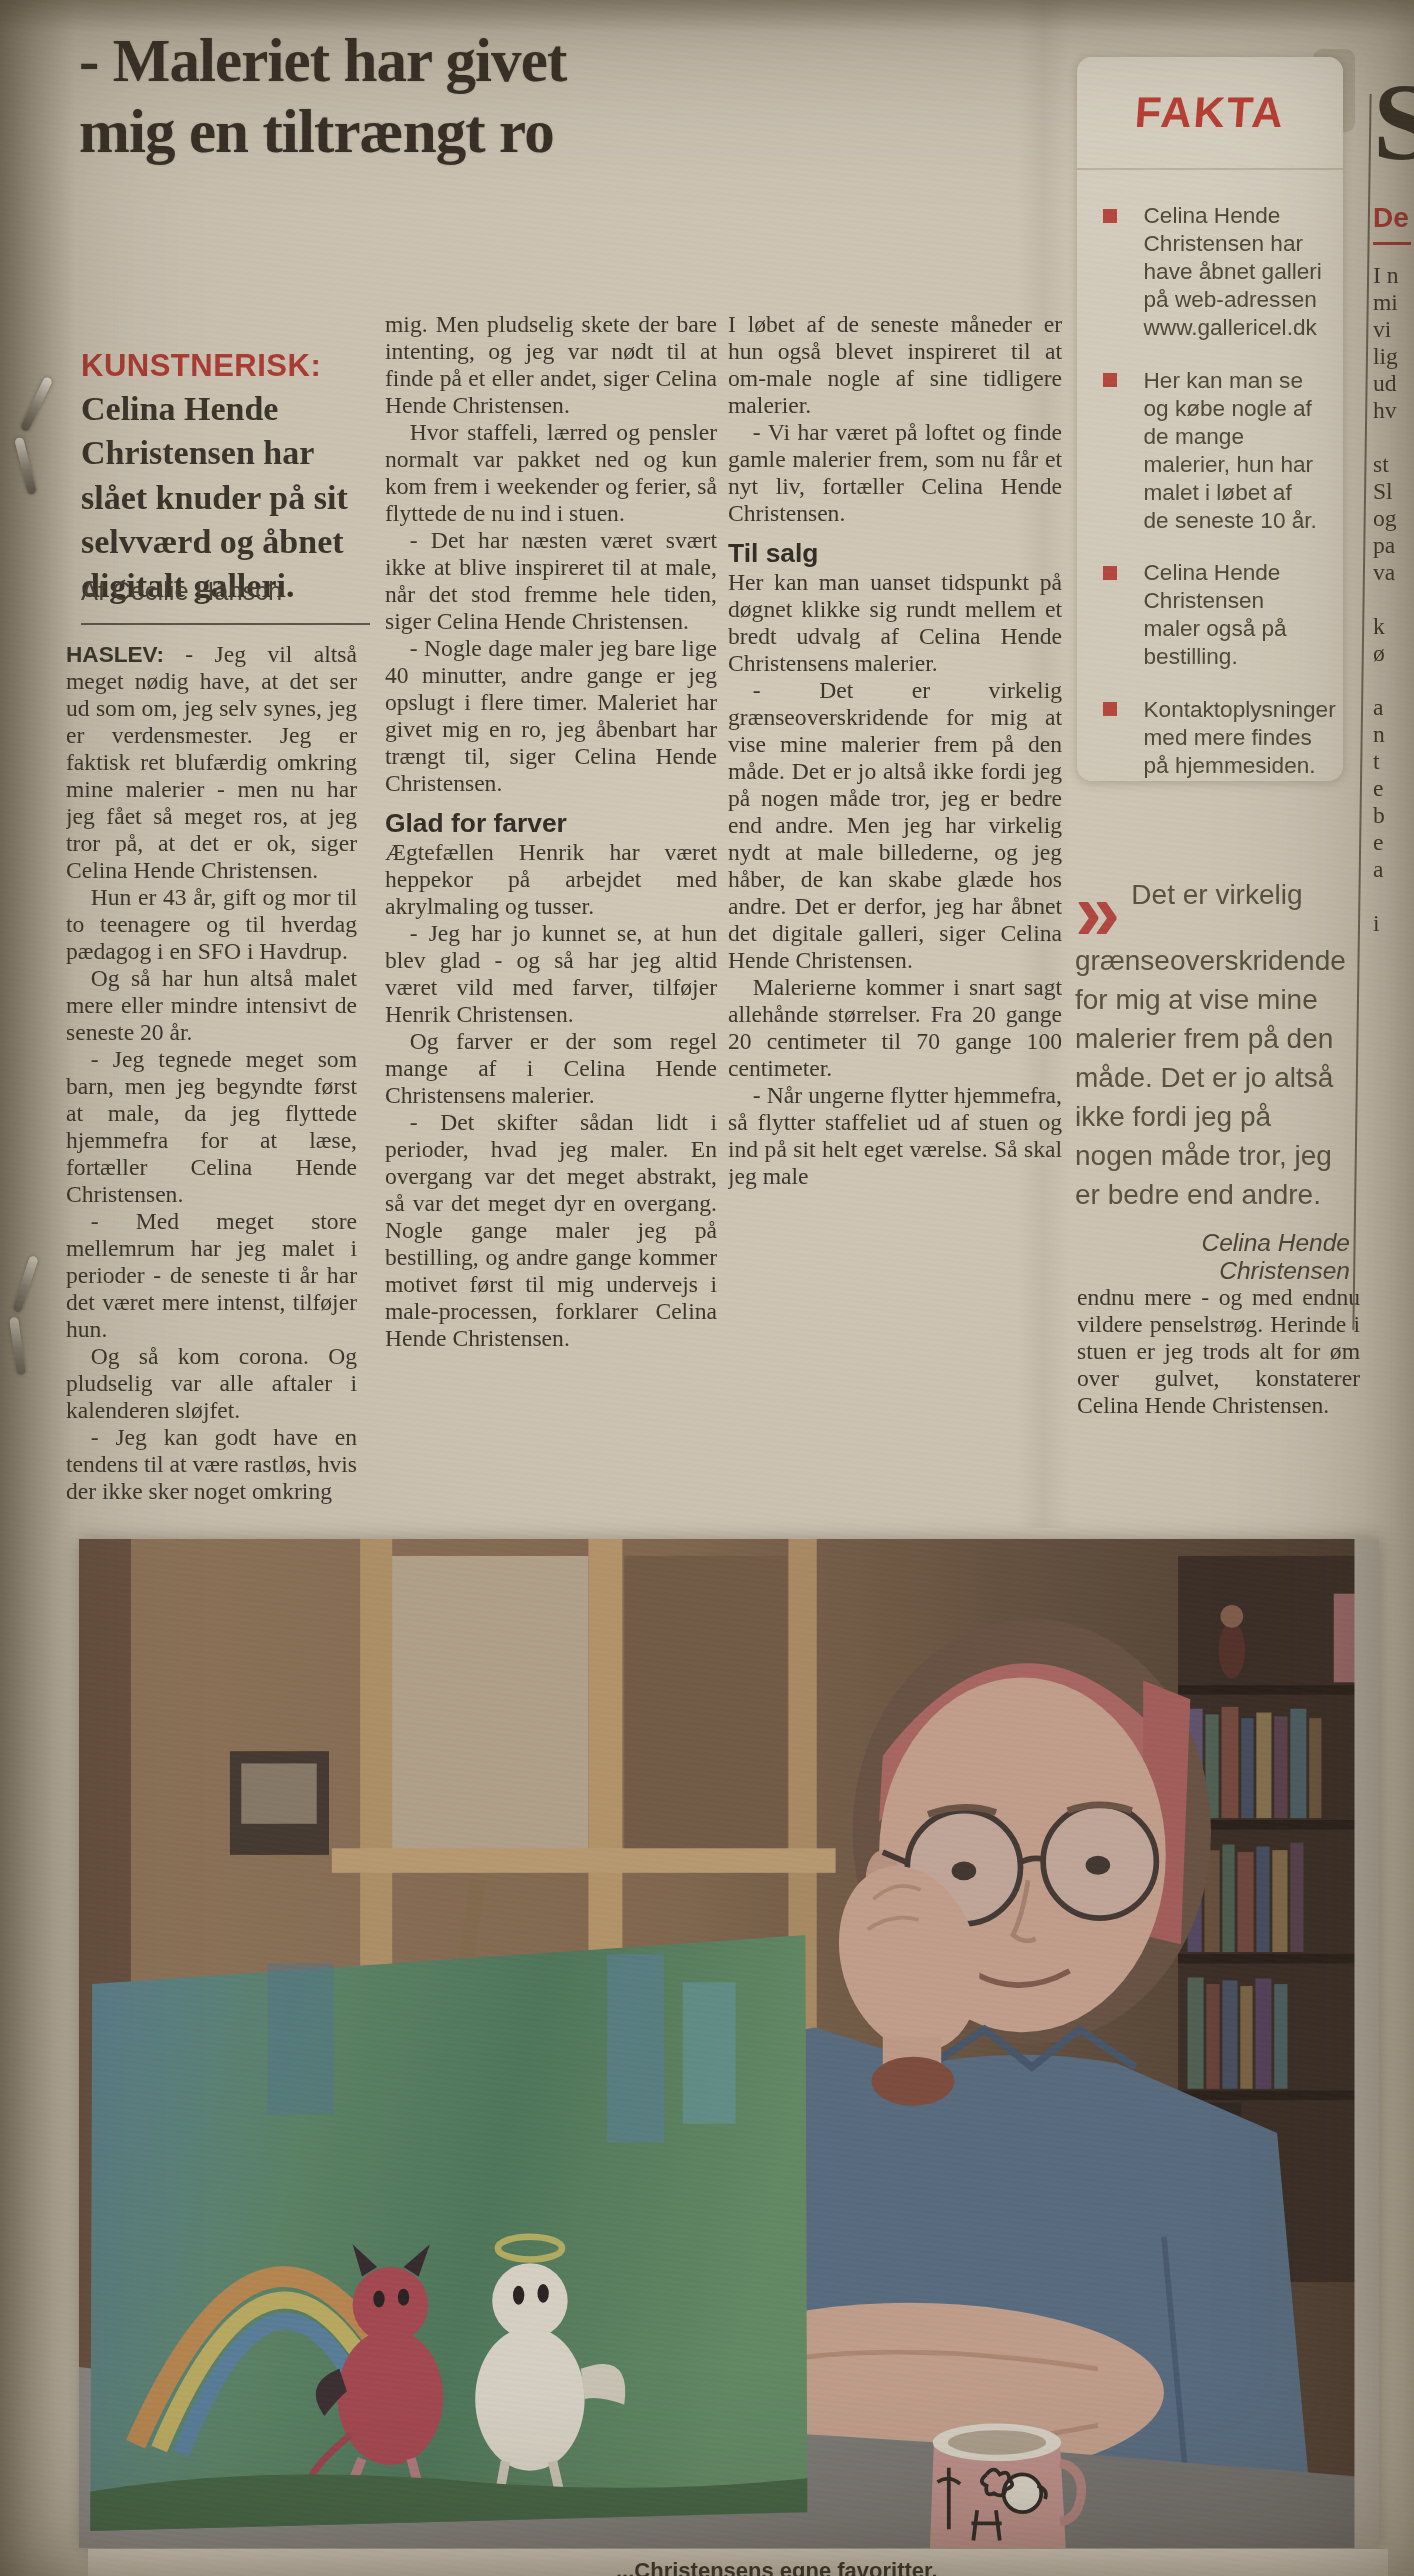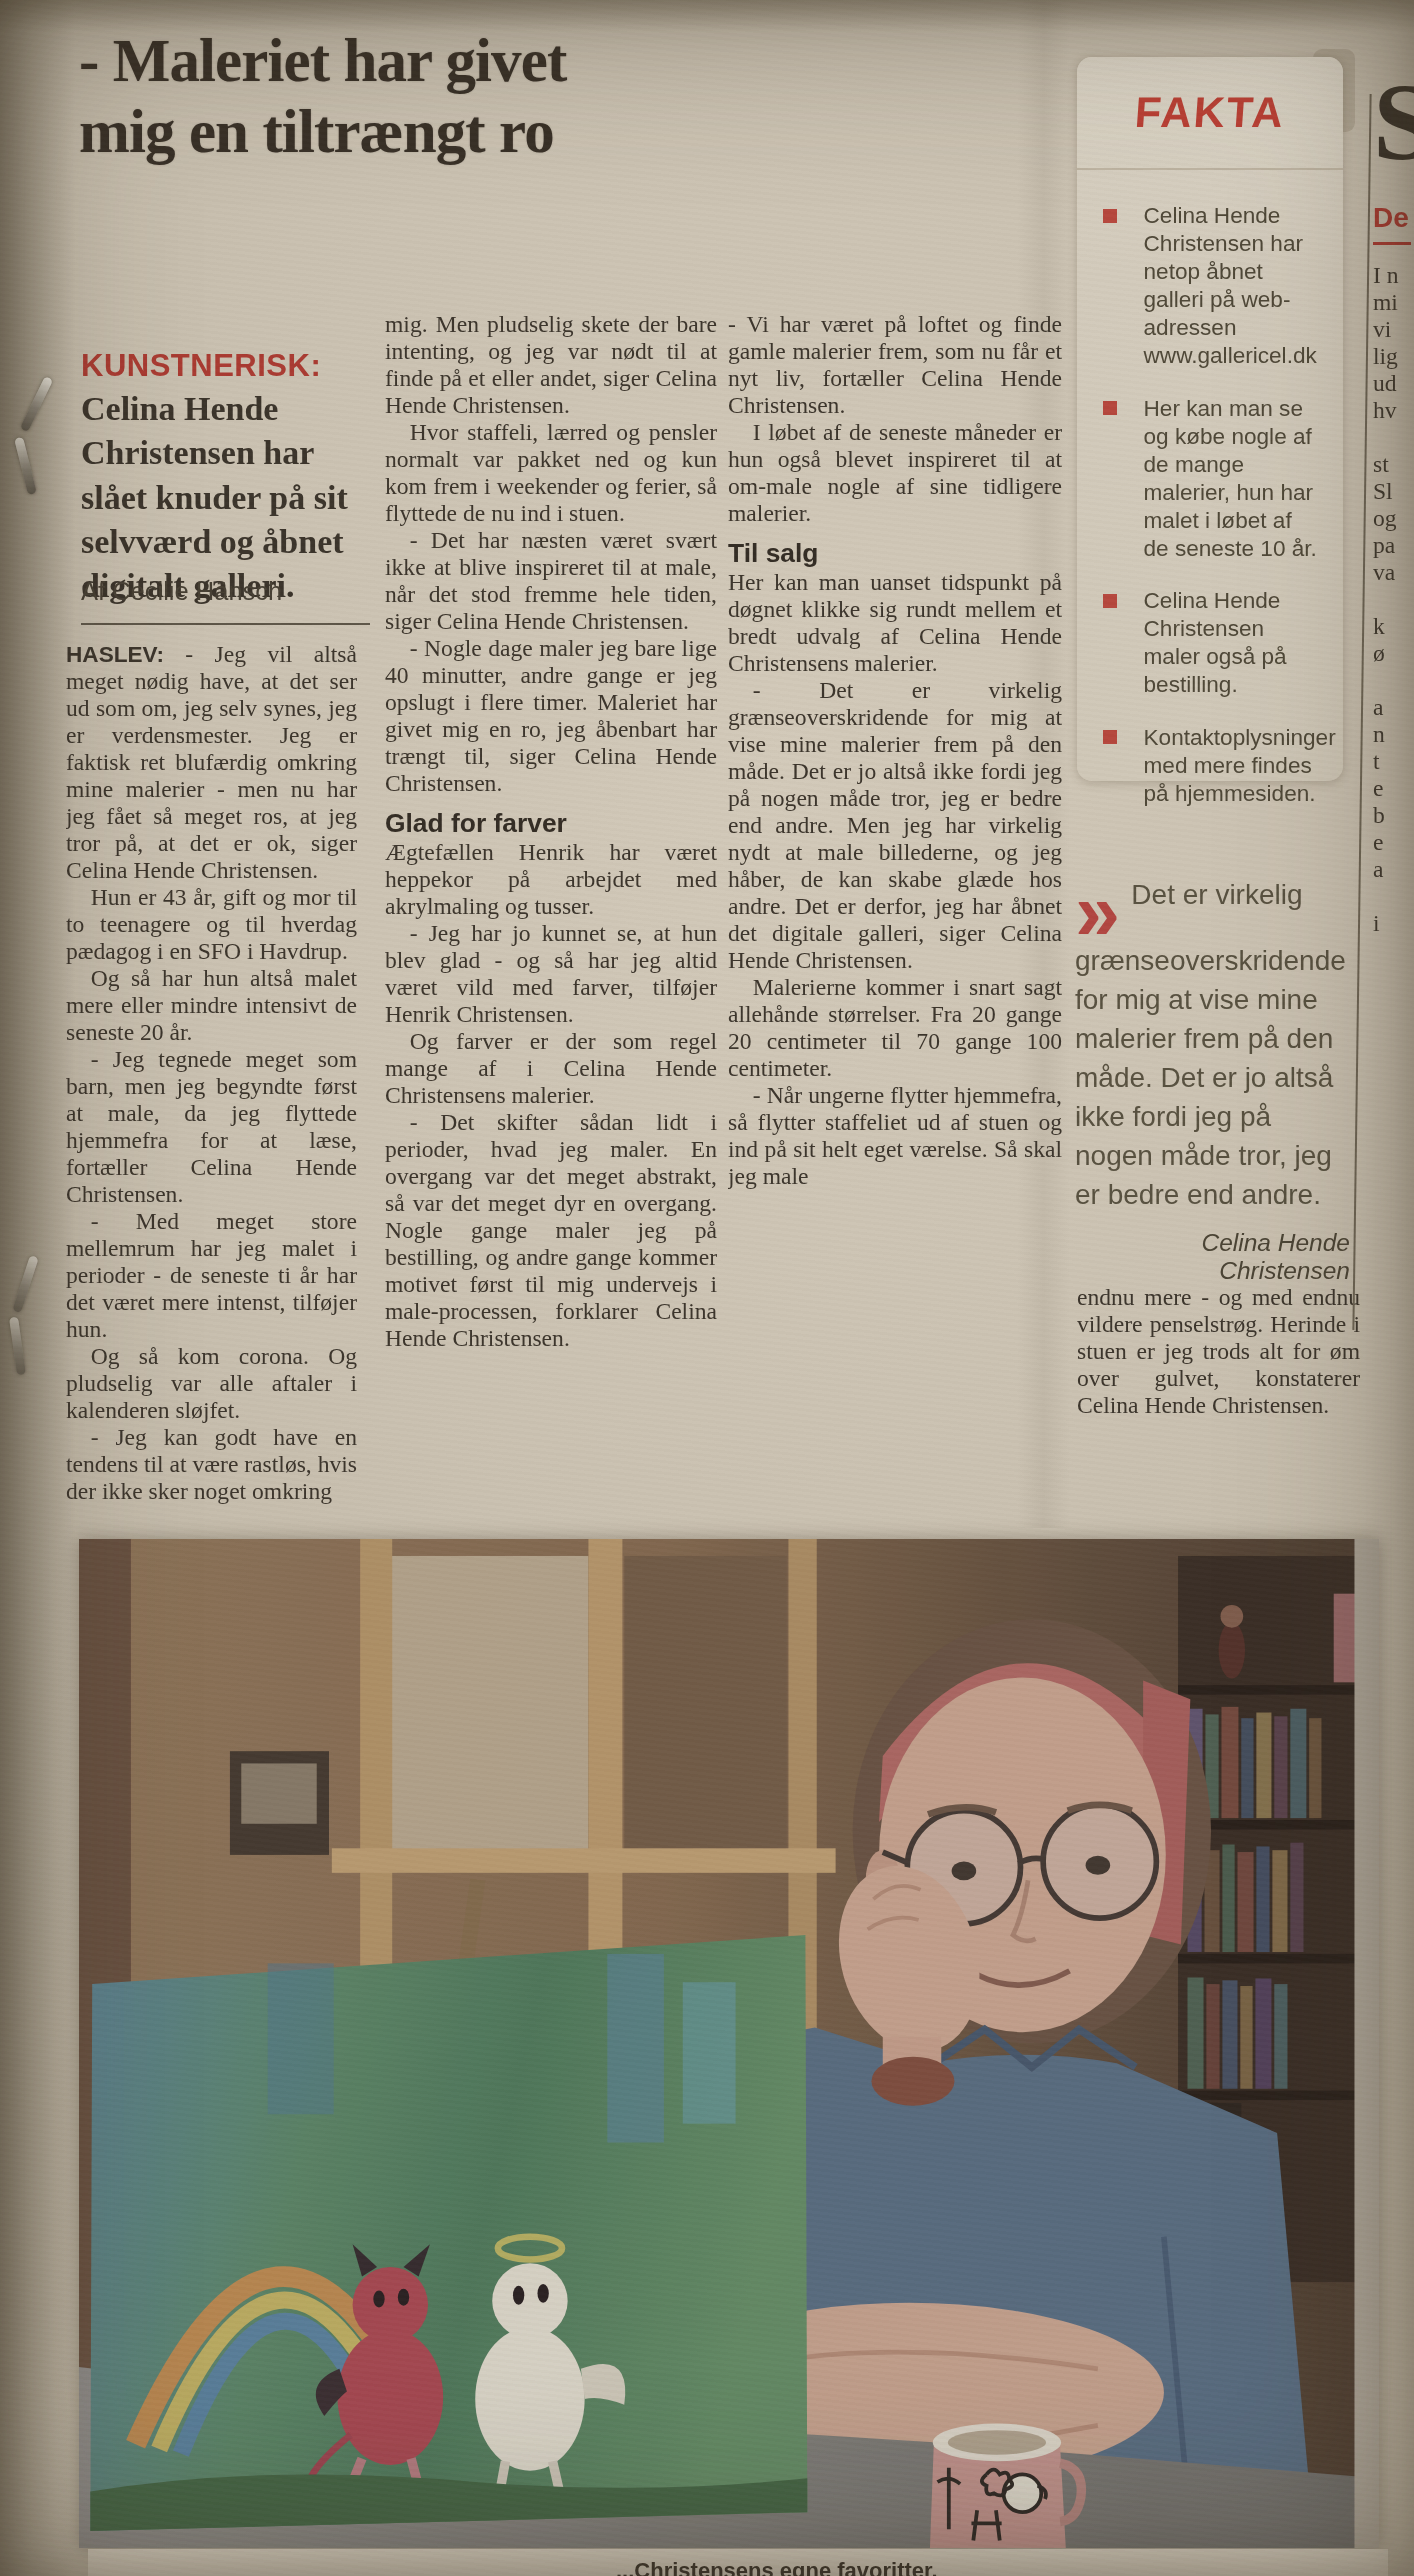--- a/index.html
+++ b/index.html
@@ -138,39 +138,39 @@
     <div class="para-list after-sub">
         <p class="para">Ægtefællen Henrik har været heppekor på arbejdet med akrylmaling og tusser.</p>
         <p class="para">- Jeg har jo kunnet se, at hun blev glad - og så har jeg altid været vild med farver, tilføjer Henrik Christensen.</p>
         <p class="para">Og farver er der som regel mange af i Celina Hende Christensens malerier.</p>
         <p class="para">- Det skifter sådan lidt i perioder, hvad jeg maler. En overgang var det meget abstrakt, så var det meget dyr en overgang. Nogle gange maler jeg på bestilling, og andre gange kommer motivet først til mig undervejs i male-processen, forklarer Celina Hende Christensen.</p>
       </div>
   </div>
 
   <div class="col col3-body">
     <div class="para-list cont">
+        <p class="para">I løbet af de seneste måneder er hun også blevet inspireret til at om-male nogle af sine tidligere malerier.</p>
         <p class="para">- Vi har været på loftet og finde gamle malerier frem, som nu får et nyt liv, fortæller Celina Hende Christensen.</p>
-        <p class="para">I løbet af de seneste måneder er hun også blevet inspireret til at om-male nogle af sine tidligere malerier.</p>
       </div>
     <h3 class="subhead">Til salg</h3>
     <div class="para-list after-sub">
         <p class="para">Her kan man uanset tidspunkt på døgnet klikke sig rundt mellem et bredt udvalg af Celina Hende Christensens malerier.</p>
         <p class="para">- Det er virkelig grænseoverskridende for mig at vise mine malerier frem på den måde. Det er jo altså ikke fordi jeg på nogen måde tror, jeg er bedre end andre. Men jeg har virkelig nydt at male billederne, og jeg håber, de kan skabe glæde hos andre. Det er derfor, jeg har åbnet det digitale galleri, siger Celina Hende Christensen.</p>
         <p class="para">Malerierne kommer i snart sagt allehånde størrelser. Fra 20 gange 20 centimeter til 70 gange 100 centimeter.</p>
         <p class="para">- Når ungerne flytter hjemmefra, så flytter staffeliet ud af stuen og ind på sit helt eget værelse. Så skal jeg male</p>
       </div>
   </div>
 
   <div class="fakta-tab"></div>
   <aside class="fakta">
     <div class="fakta-head">
         <span class="fakta-title">FAKTA</span>
       </div>
     <ul class="fakta-list">
-        <li class="fakta-item"><span class="bullet"></span><span class="fakta-text">Celina Hende Christensen har netop åbnet galleri på web-adressen www.gallericel.dk</span></li>
+        <li class="fakta-item"><span class="bullet"></span><span class="fakta-text">Celina Hende Christensen har have åbnet galleri på web-adressen www.gallericel.dk</span></li>
         <li class="fakta-item"><span class="bullet"></span><span class="fakta-text">Her kan man se og købe nogle af de mange malerier, hun har malet i løbet af de seneste 10 år.</span></li>
         <li class="fakta-item"><span class="bullet"></span><span class="fakta-text">Celina Hende Christensen maler også på bestilling.</span></li>
         <li class="fakta-item"><span class="bullet"></span><span class="fakta-text">Kontaktoplysninger med mere findes på hjemmesiden.</span></li>
       </ul>
   </aside>
 
   <aside class="pullquote">
     <span class="qmark">»</span><span class="qtext">Det er virkelig grænseoverskridende for mig at vise mine malerier frem på den måde. Det er jo altså ikke fordi jeg på nogen måde tror, jeg er bedre end andre.</span>
     <div class="qattr">Celina Hende Christensen</div>
   </aside>

